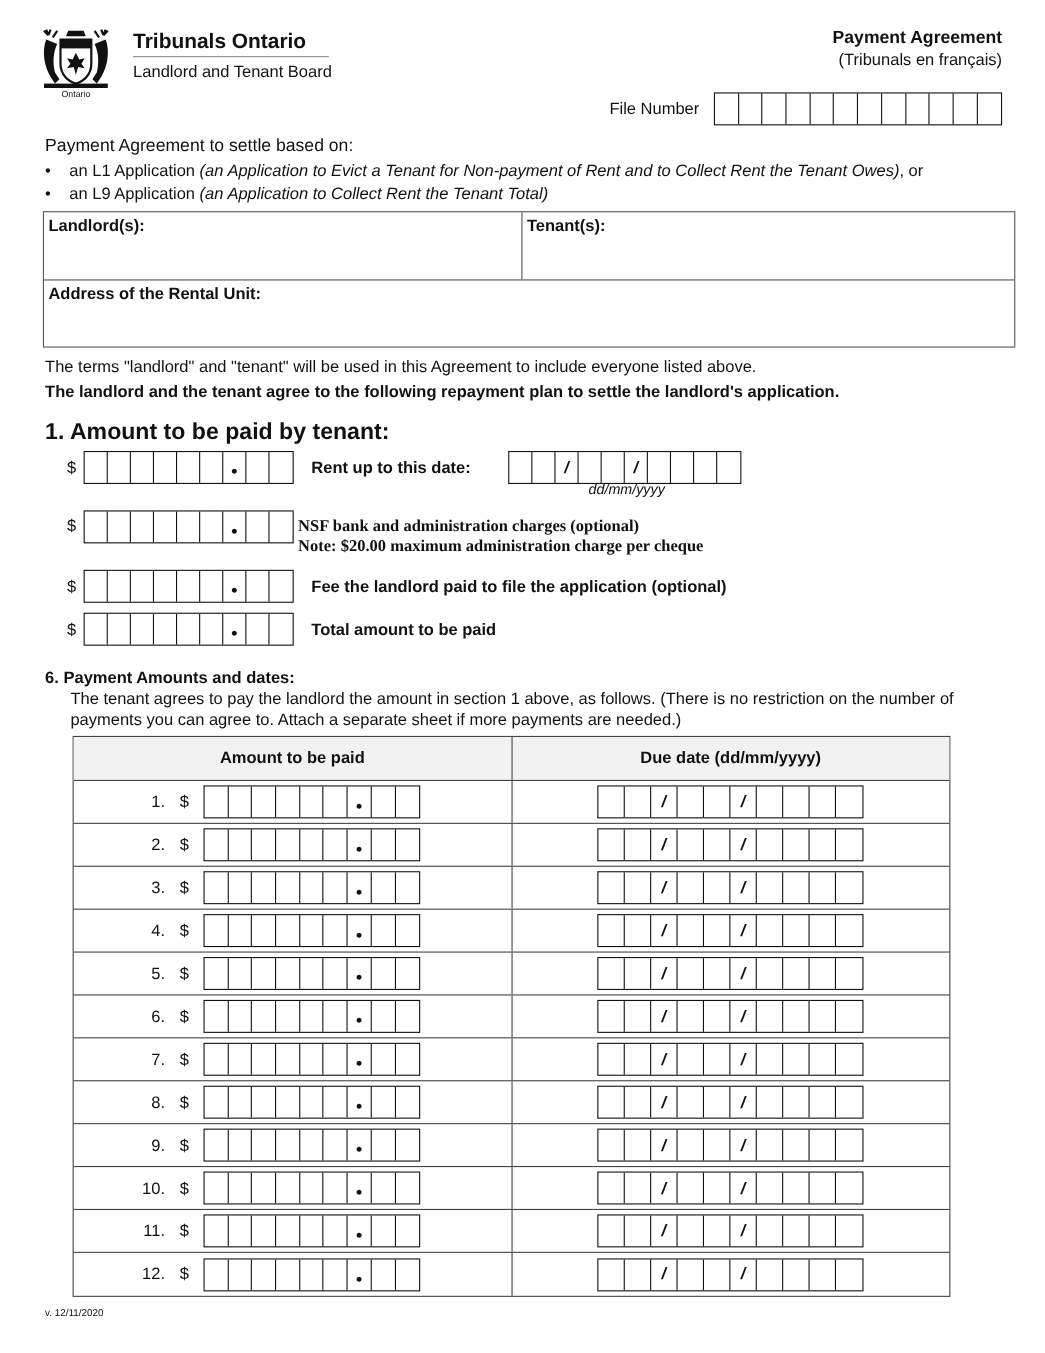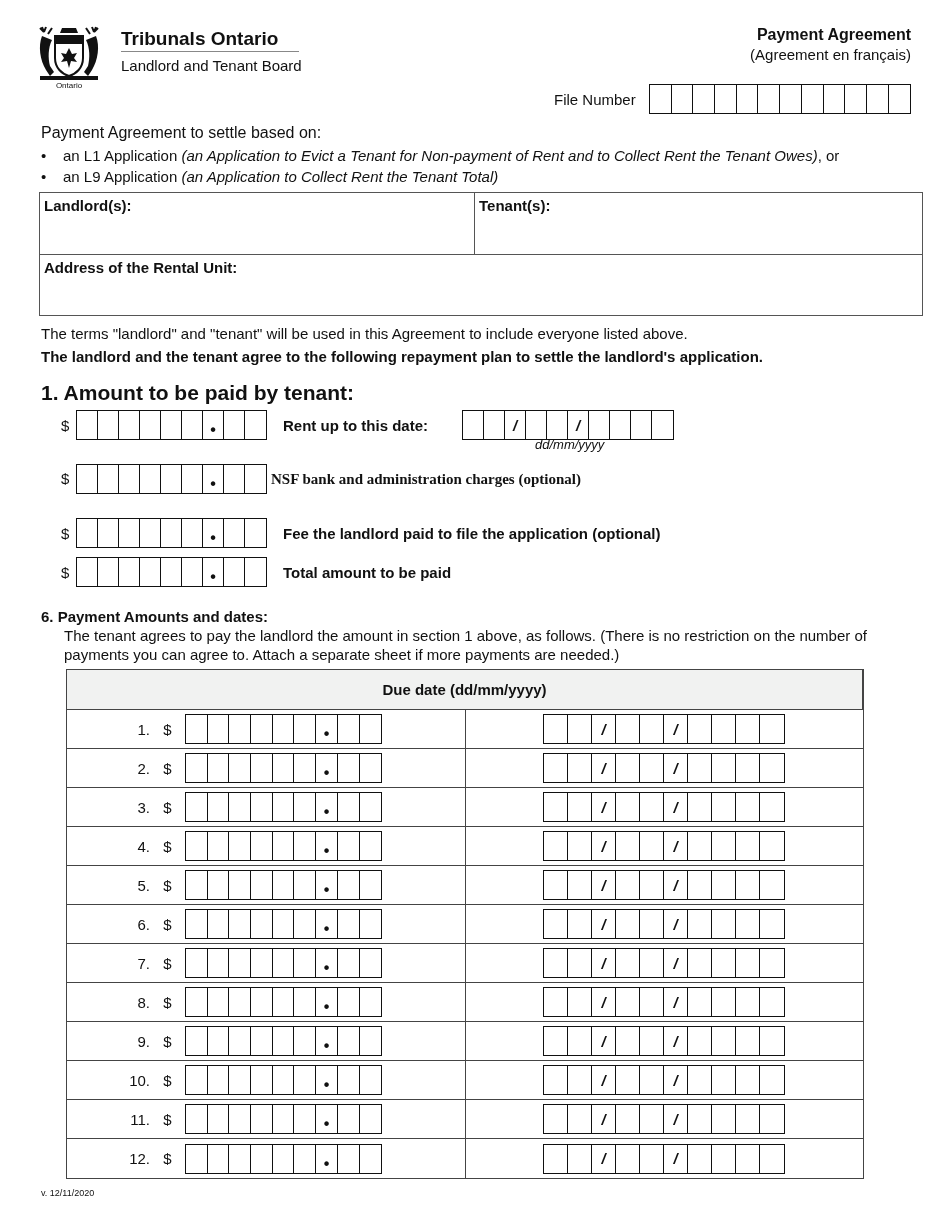--- a/index.html
+++ b/index.html
@@ -85,21 +85,21 @@
     <path d="M33 22 L36 28 L41 27 L38 32 L41 36 L35 35 L33 42 L31 35 L25 36 L28 32 L25 27 L30 28 Z" fill="#111"></path>
     <rect x="4" y="50" width="58" height="4" fill="#111"></rect>
   </svg>
 </div>
 <div class="abs logo-caption">Ontario</div>
 <div class="abs org-title">Tribunals Ontario</div>
 <div class="abs org-rule"></div>
 <div class="abs org-sub">Landlord and Tenant Board</div>
 
 <div class="abs form-title">Payment Agreement</div>
-<div class="abs form-sub">(Agreement en français)</div>
+<div class="abs form-sub">(Tribunals en français)</div>
 
 <div class="abs file-label">File Number</div>
 <div class="abs file-boxes">
   <div class="cells file-cells" id="file-cells">
       <div class="cell"></div>
       <div class="cell"></div>
       <div class="cell"></div>
       <div class="cell"></div>
       <div class="cell"></div>
       <div class="cell"></div>
@@ -175,20 +175,21 @@
       <div class="cell"></div>
       <div class="cell"></div>
       <div class="cell"></div>
       <div class="cell"></div>
       <div class="cell dot">•</div>
       <div class="cell"></div>
       <div class="cell"></div>
     </div>
   <div style="margin-left:4px; margin-top:6px; line-height:18px;font-family:Liberation Serif, serif;">
     <div class="amt-label">NSF bank and administration charges (optional)</div>
+    <div class="amt-label">Note: $20.00 maximum administration charge per cheque</div>
   </div>
 </div>
 
 <div class="abs money-row" style="top:518px;">
   <span class="dollar">$</span>
   <div class="cells money">
       <div class="cell"></div>
       <div class="cell"></div>
       <div class="cell"></div>
       <div class="cell"></div>
@@ -215,20 +216,21 @@
       <div class="cell"></div>
     </div>
   <span class="amt-label" style="margin-left:16px;">Total amount to be paid</span>
 </div>
 
 <div class="abs sec2">6.  Payment Amounts and dates:</div>
 <div class="abs sec2-body">The tenant agrees to pay the landlord the amount in section 1 above, as follows.  (There is no restriction on the number of payments you can agree to.  Attach a separate sheet if more payments are needed.)</div>
 
 <div class="abs pay-table">
   <div class="pay-head">
+    <div>Amount to be paid</div>
     <div>Due date (dd/mm/yyyy)</div>
   </div>
   <div id="pay-rows">
       <div class="pay-row">
         <div class="pay-amt">
           <span class="pay-num">1.</span>
           <span class="pay-dollar">$</span>
           <div class="cells money">
             <div class="cell"></div>
             <div class="cell"></div>

